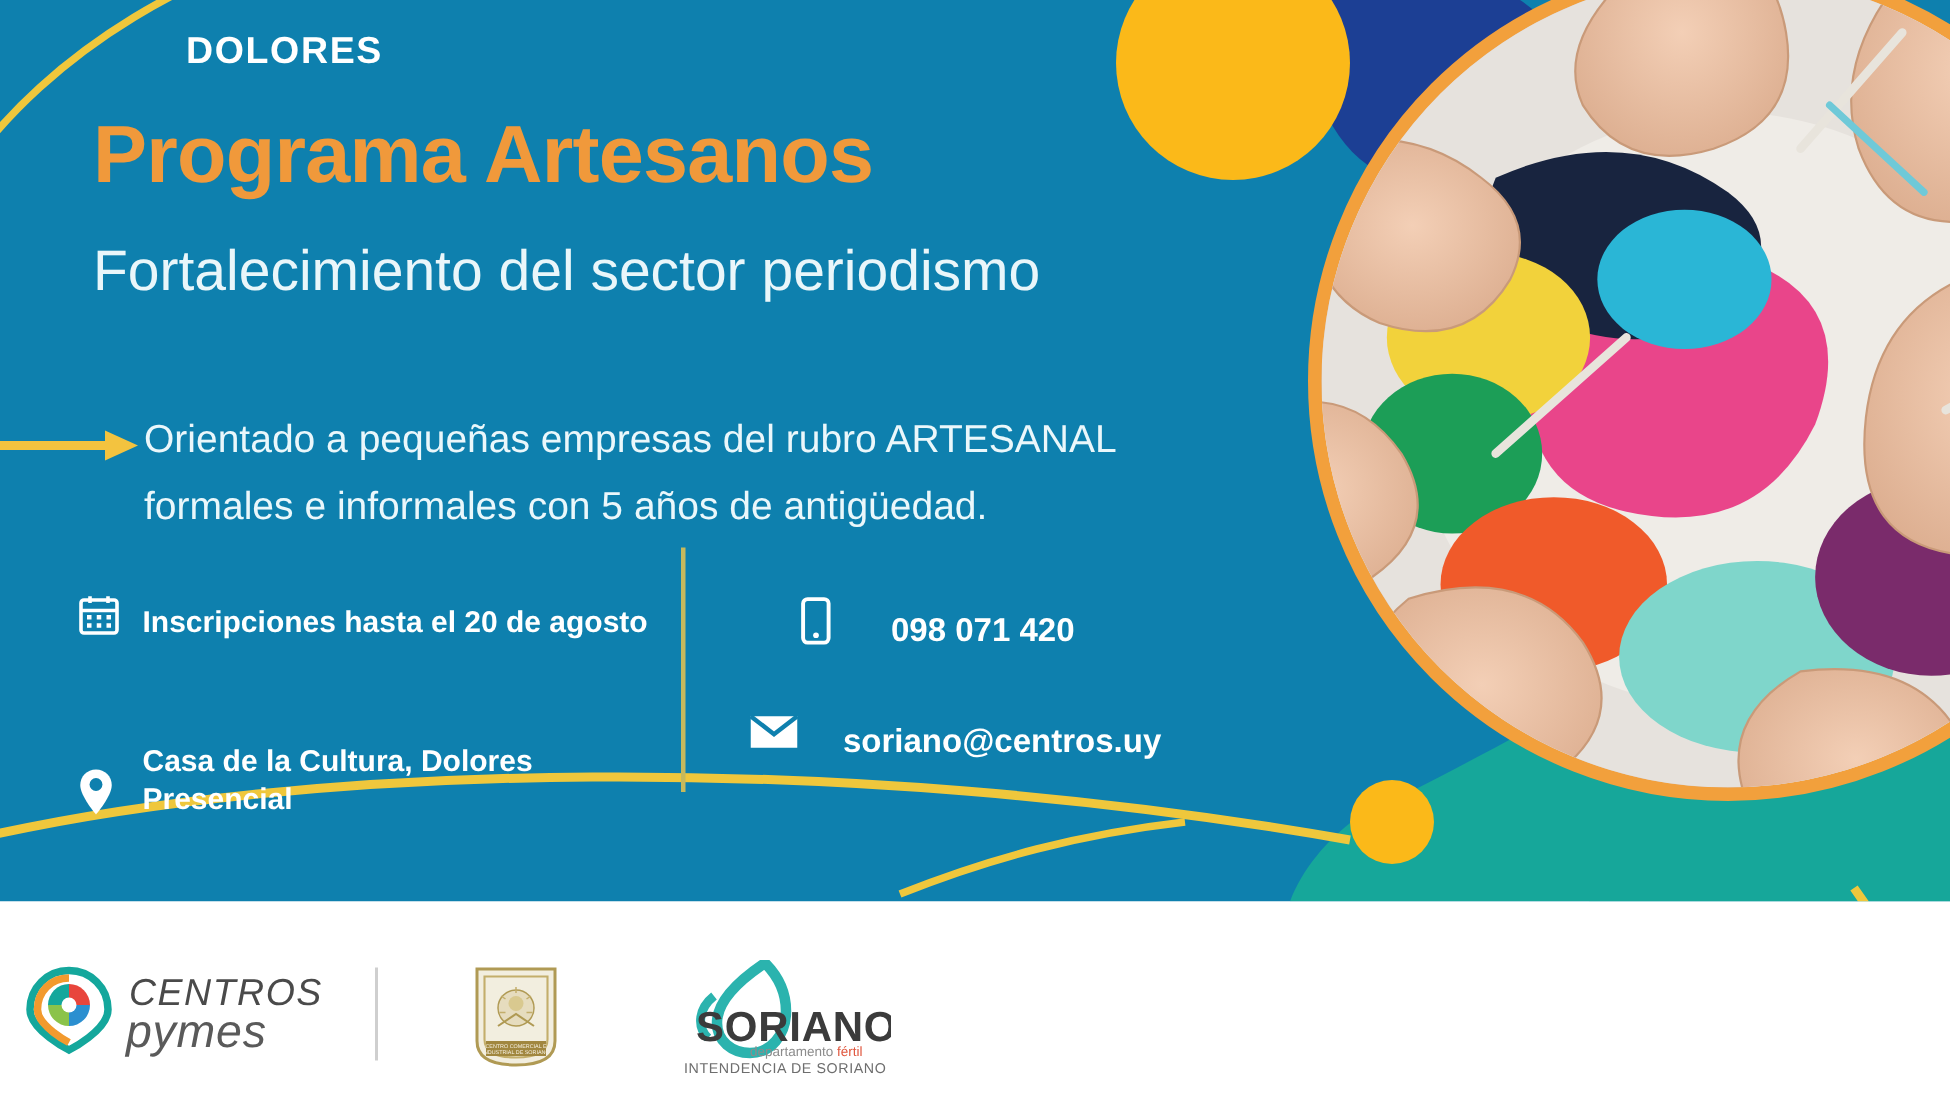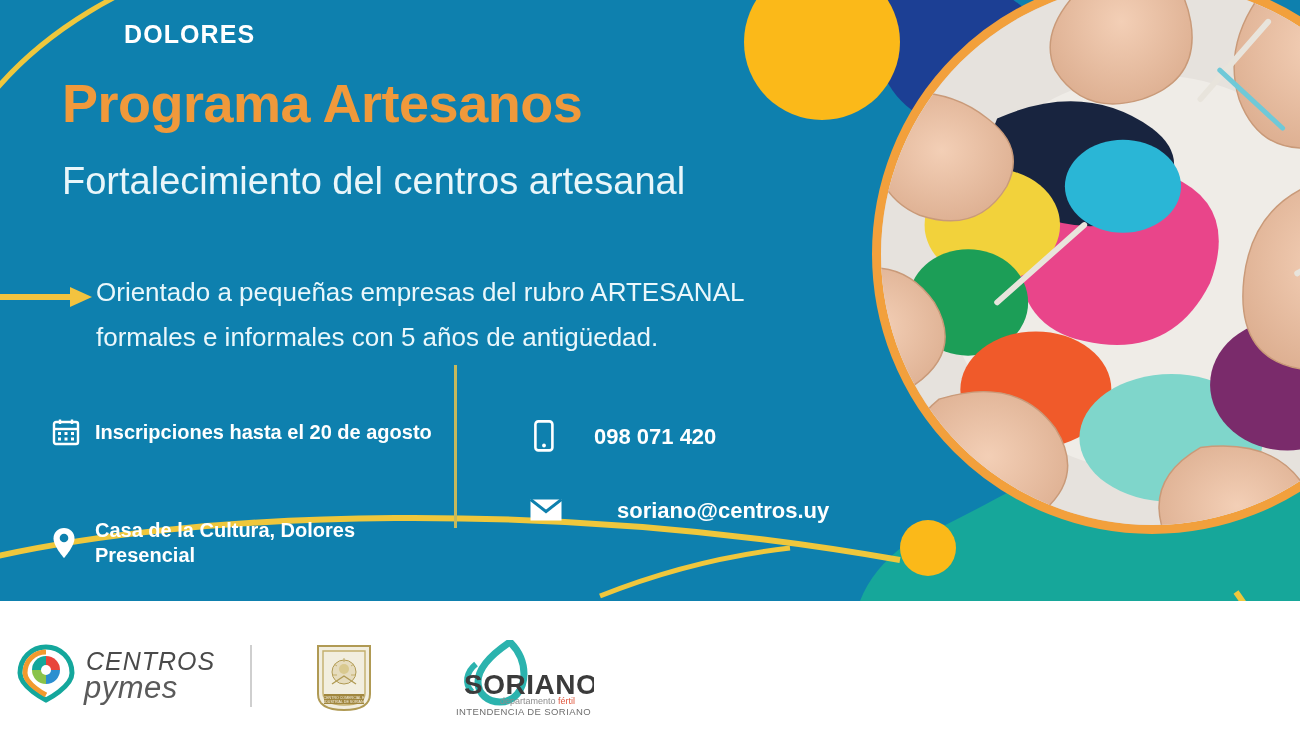--- a/index.html
+++ b/index.html
@@ -51,33 +51,33 @@
   }
   .lead {
     position:absolute; left:96px; top:270px;
     width:720px;
     font-size:26px; line-height:45px;
     color:#EAF7FB;
   }
 
   
   .contacts { position:absolute; left:0; top:0; width:1300px; height:601px; }
-  .c-item { position:absolute; display:flex; align-items:center;margin-top:22px; }
+  .c-item { position:absolute; display:flex; align-items:flex-end; }
   .c-icon {
     flex:0 0 auto; width:34px; height:36px;
     display:flex; align-items:center; justify-content:flex-start;
   }
   .c-text {
     font-size:20px; font-weight:bold;
     color:#ffffff; line-height:25px;
   }
   #ci-date  { left:52px;  top:392px; }
   #ci-place { left:52px;  top:496px; }
   #ci-phone { left:534px; top:396px; }
-  #ci-mail  { left:530px; top:470px;gap:25px; }
+  #ci-mail  { left:500px; top:470px; }
   #ci-phone .c-text, #ci-mail .c-text { font-size:22px; }
   #ci-date .c-text  { padding-left:9px; }
   #ci-place .c-text { padding-left:9px; }
   #ci-phone .c-text { padding-left:26px; }
   #ci-mail  .c-text { padding-left:28px; }
 
   .divider {
     position:absolute; left:454px; top:365px;
     width:3px; height:163px;
     background:#C6B95C;
@@ -152,21 +152,21 @@
         <line x1="-5" y1="297" x2="74" y2="297" stroke="#F3C33F" stroke-width="6"></line>
         <polygon points="70,287 92,297 70,307" fill="#F3C33F"></polygon>
       </g>
 
       <path d="M1236,592 C1270,640 1292,680 1300,712" stroke="#EFC73C" stroke-width="6" fill="none"></path>
       <path d="M600,596 C660,572 720,556 790,548" stroke="#EFC73C" stroke-width="5" fill="none"></path>
     </svg>
 
     <div class="eyebrow">DOLORES</div>
     <div class="title">Programa Artesanos</div>
-    <div class="subtitle">Fortalecimiento del centros artesanal</div>
+    <div class="subtitle">Fortalecimiento del sector periodismo</div>
 
     <div class="lead">
       <div>Orientado a pequeñas empresas del rubro ARTESANAL</div>
       <div>formales e informales con 5 años de antigüedad.</div>
     </div>
 
 
     <div class="contacts">
 
       <div class="divider"></div>

